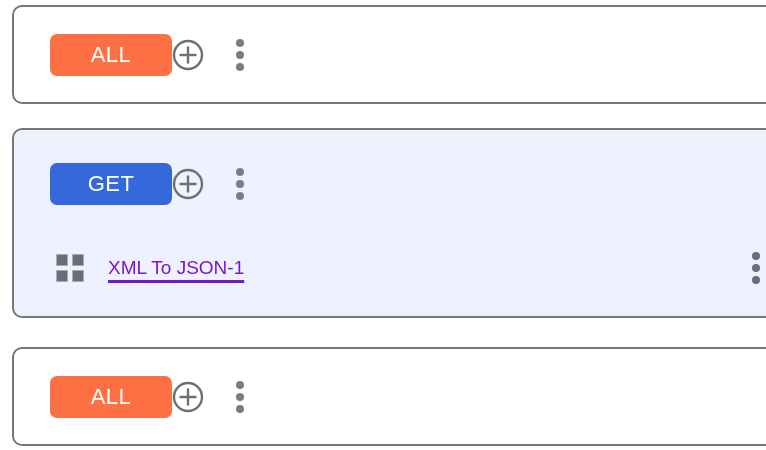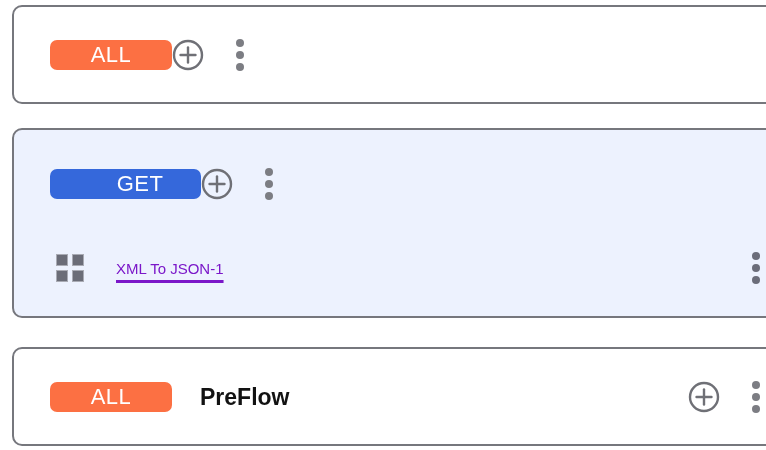--- a/index.html
+++ b/index.html
@@ -51,34 +51,34 @@
   #card-postflow .main-row { top: 20px; }
   #card-viewxml  .main-row { top: 26px; }
   #card-preflow  .main-row { top: 20px; }
   #card-viewxml  .sub-row  { top: 110px; }
 
   
   .badge {
     flex: 0 0 auto;
     margin-left: 36px;
     width: 122px;
-    height: 30px;
+    height: 42px;
     border-radius: 7px;
     display: flex;
     align-items: center;
     justify-content: center;
     color: #ffffff;
     font-size: 22px;
     font-weight: 400;
     letter-spacing: 0.5px;
     line-height: 1;
     font-family: "Liberation Sans", sans-serif;
   }
   .badge.all { background: #fc7043; }
-  .badge.get { background: #3568db; padding-left: 29px; }
+  .badge.get { background: #3568db; }
 
   
   .row-title {
     flex: 1 1 auto;
     margin-left: 28px;
     font-size: 23px;
     font-weight: bold;
     color: #121212;
     white-space: nowrap;
     overflow: hidden;
@@ -101,22 +101,22 @@
     width: 12px;
     height: 12px;
     background: #6b6d78;
     border: 1px solid #a9abb4;
     box-sizing: border-box;
   }
 
   
   .policy-link {
     flex: 1 1 auto;
-    margin-left: 32px;
-    font-size: 15px;
+    margin-left: 24px;
+    font-size: 19px;
     font-weight: 400;
     color: #7b17c9;
     text-decoration: underline;
     text-underline-offset: 6px;
     text-decoration-thickness: 3px;
     white-space: nowrap;
     cursor: pointer;
   }
 
   
@@ -220,21 +220,20 @@
           <i></i>
           <i></i>
         </div>
       </div>
     </div>
   </div>
 
   <div class="card" id="card-preflow">
     <div class="row main-row">
       <div class="badge all">ALL</div>
-      <div class="row-title">PreFlow</div>
       <div class="actions">
         <div class="plus-icon">
           <svg width="32" height="32" viewBox="0 0 32 32" aria-hidden="true">
             <circle cx="16" cy="16" r="14" fill="none" stroke="#6f7076" stroke-width="2.4"></circle>
             <line x1="16" y1="8.5" x2="16" y2="23.5" stroke="#6f7076" stroke-width="2.4" stroke-linecap="round"></line>
             <line x1="8.5" y1="16" x2="23.5" y2="16" stroke="#6f7076" stroke-width="2.4" stroke-linecap="round"></line>
           </svg>
         </div>
         <div class="kebab-icon">
           <i></i>

